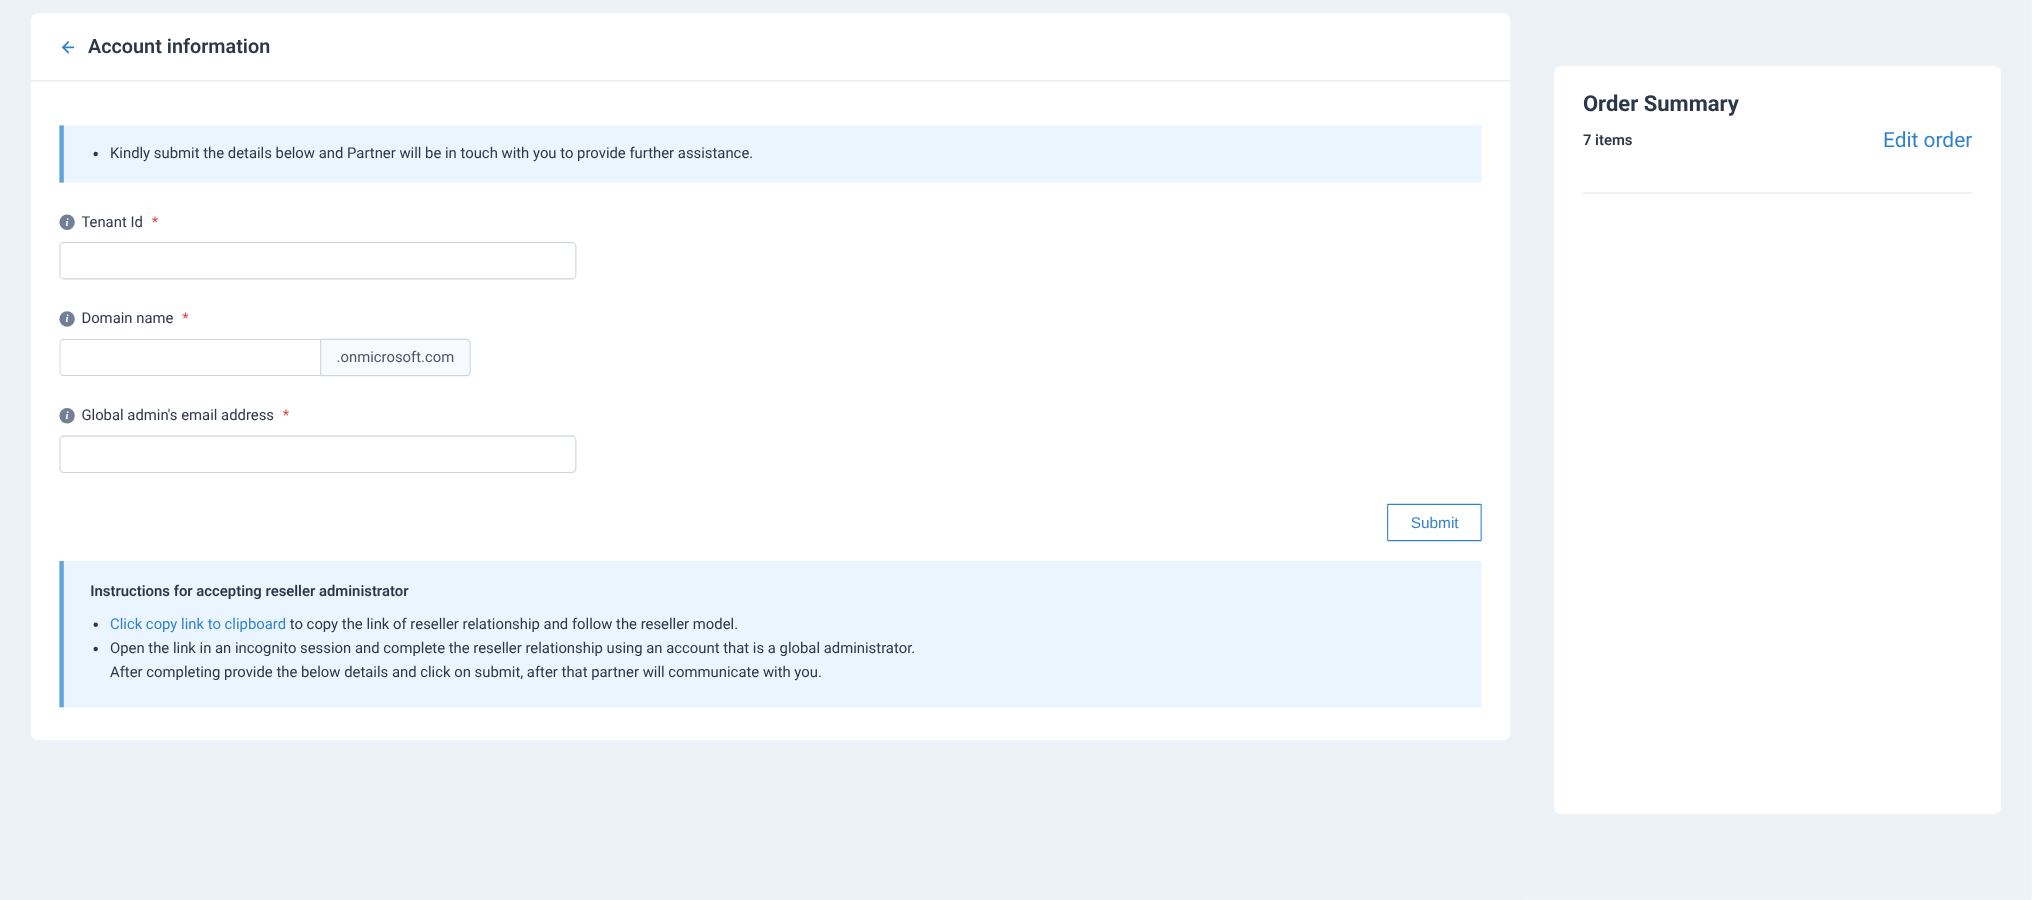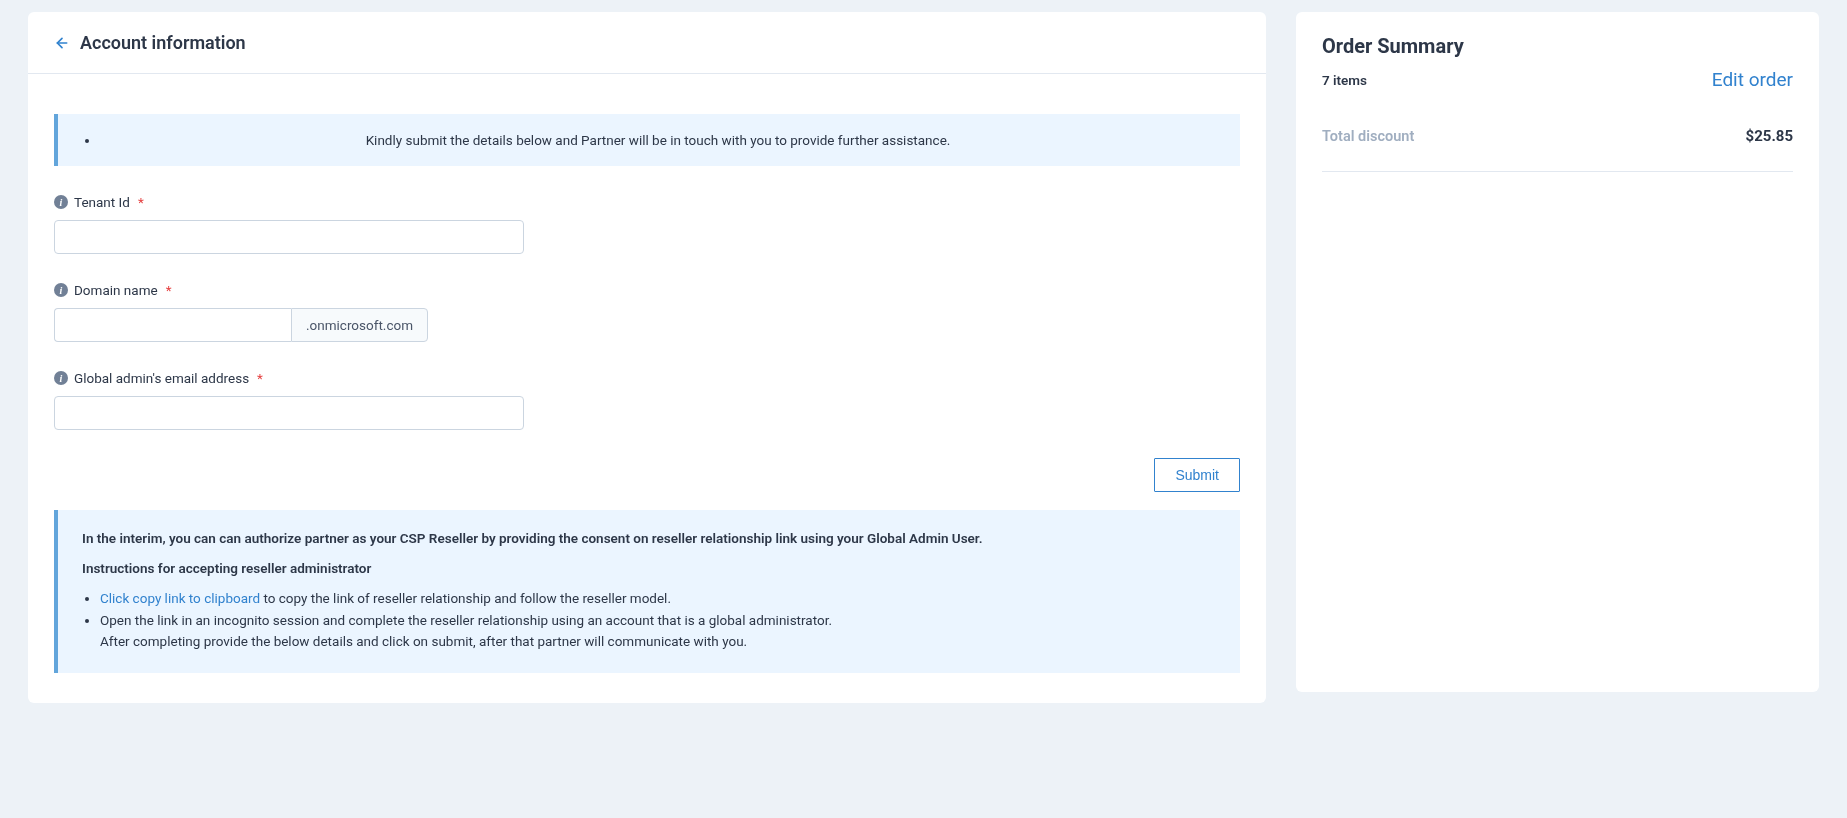--- a/index.html
+++ b/index.html
@@ -8,21 +8,21 @@
       box-sizing: border-box;
     }
     body {
       font-family: -apple-system, BlinkMacSystemFont, "Segoe UI", Roboto, "Helvetica Neue", Arial, sans-serif;
       background-color: #edf2f7;
       padding: 12px 28px;
       color: #2d3748;
     }
     .main-container {
       display: flex;
-      gap: 30px;
+      gap: 40px;
       align-items: flex-start;
     }
     .left-panel {
       flex: 1;
       background: #fff;
       border-radius: 6px;
       overflow: hidden;
     }
     .panel-header {
       display: flex;
@@ -55,21 +55,20 @@
       padding: 18px 24px;
       margin-bottom: 28px;
     }
     .info-banner ul {
       list-style: disc;
       padding-left: 18px;
     }
     .info-banner li {
       font-size: 13.5px;
       color: #2d3748;
-      text-align: center;
     }
     .form-group {
       margin-bottom: 28px;
     }
     .form-label {
       display: flex;
       align-items: center;
       gap: 6px;
       font-size: 13.5px;
       color: #2d3748;
@@ -164,25 +163,26 @@
       font-size: 13.5px;
       color: #2d3748;
       line-height: 1.6;
     }
     .instructions-box a {
       color: #3182ce;
       text-decoration: none;
       cursor: pointer;
     }
     .right-panel {
-      width: 523px;
+      width: 406px;
       background: #fff;
       border-radius: 6px;
       padding: 22px 26px;
       min-height: 680px;
+      margin-top: 48px;
     }
     .summary-title {
       font-size: 20px;
       font-weight: 700;
       color: #2d3748;
       margin-bottom: 10px;
     }
     .summary-row {
       display: flex;
       justify-content: space-between;
@@ -273,40 +273,35 @@
           <span class="required">*</span>
         </div>
         <input type="text" class="form-input" value="" style="">
       </div>
 
       <div class="form-actions">
         <button class="submit-btn">Submit</button>
       </div>
 
       <div class="instructions-box">
-        <p class="bold">In the interim, you can can authorize partner as your CSP Reseller by providing the consent on reseller relationship link using your Global Admin User.</p>
         <p class="subheader">Instructions for accepting reseller administrator</p>
         <ul>
           <li>
             <a>Click copy link to clipboard</a><span> to copy the link of reseller relationship and follow the reseller model.</span>
           </li>
           <li>
             <span>Open the link in an incognito session and complete the reseller relationship using an account that is a global administrator.</span><br>
             <span>After completing provide the below details and click on submit, after that partner will communicate with you.</span>
           </li>
         </ul>
       </div>
     </div>
   </div>
 
   <div class="right-panel">
     <div class="summary-title">Order Summary</div>
     <div class="summary-row items-row">
       <span class="count">7 items</span>
       <a class="edit-link">Edit order</a>
     </div>
-    <div class="cost-row">
-      <span class="cost-label">Total discount</span>
-      <span class="cost-value">$25.85</span>
-    </div>
     <hr class="divider">
   </div>
 </div>
 
 </body></html>

